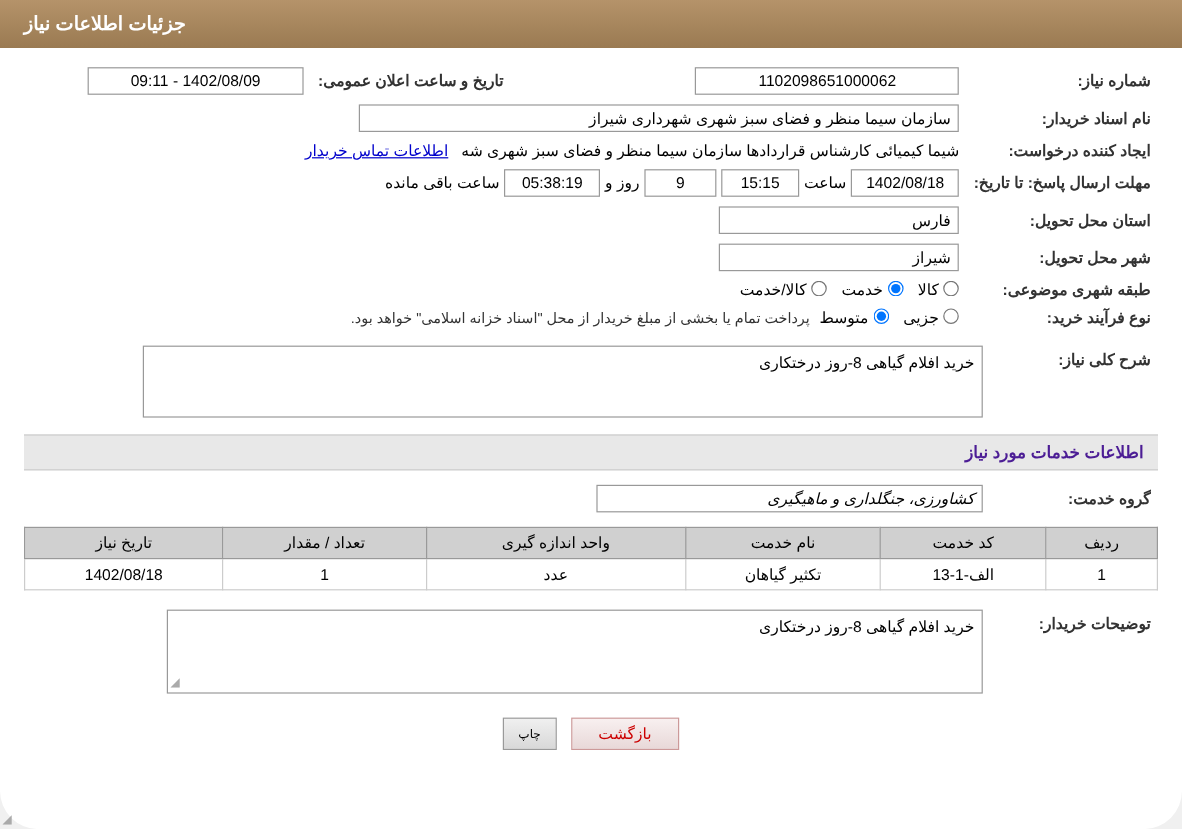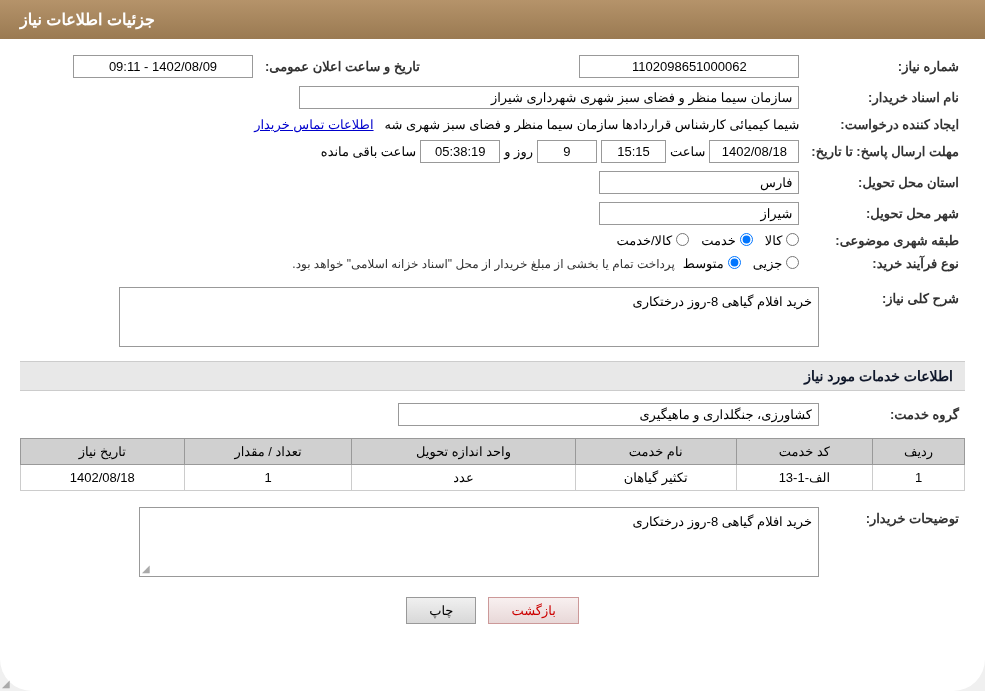--- a/index.html
+++ b/index.html
@@ -114,21 +114,21 @@
       display: inline-block;
     }
 
     .section-header {
       background: #e8e8e8;
       border-top: 1px solid #ccc;
       border-bottom: 1px solid #ccc;
       padding: 6px 12px;
       font-weight: bold;
       font-size: 14px;
-      color: #0f172a;
+      color: #4c1d95;
       margin: 10px 0 8px 0;
       text-align: right;
     }
 
     .radio-group {
       display: flex;
       align-items: center;
       gap: 12px;
       direction: rtl;
     }
@@ -178,23 +178,23 @@
     .button-row {
       display: flex;
       justify-content: center;
       gap: 12px;
       margin-top: 16px;
     }
 
     .btn-print {
       background: linear-gradient(to bottom, #f0f0f0, #d8d8d8);
       border: 1px solid #999;
-      padding: 5px 22px;
+      padding: 5px 12px;
       cursor: pointer;
-      font-size: 13px;
+      font-size: 10px;
       font-family: Tahoma, Arial, sans-serif;
     }
 
     .btn-back {
       background: linear-gradient(to bottom, #f8f0f0, #e8d8d8);
       border: 1px solid #cc9999;
       padding: 5px 22px;
       cursor: pointer;
       font-size: 13px;
       font-family: Tahoma, Arial, sans-serif;
@@ -347,33 +347,33 @@
     </tbody>
       </table>
 
     <div class="section-header">اطلاعات خدمات مورد نیاز</div>
 
     <table class="info-table">
       <tbody>
           <tr>
         <td class="label-cell">گروه خدمت:</td>
         <td>
-          <div class="input-box" style="width:421px;">کشاورزی، جنگلداری و ماهیگیری</div>
+          <div class="input-box" style="width:322px;font-style:italic;">کشاورزی، جنگلداری و ماهیگیری</div>
         </td>
       </tr>
     </tbody>
       </table>
 
     <table class="services-table">
       <thead>
         <tr>
           <th>ردیف</th>
           <th>کد خدمت</th>
           <th>نام خدمت</th>
-          <th>واحد اندازه تحویل</th>
+          <th>واحد اندازه گیری</th>
           <th>تعداد / مقدار</th>
           <th>تاریخ نیاز</th>
         </tr>
       </thead>
       <tbody id="services-tbody">
       <tr>
             <td>1</td>
             <td>الف-1-13</td>
             <td>تکثیر گیاهان</td>
             <td>عدد</td>

